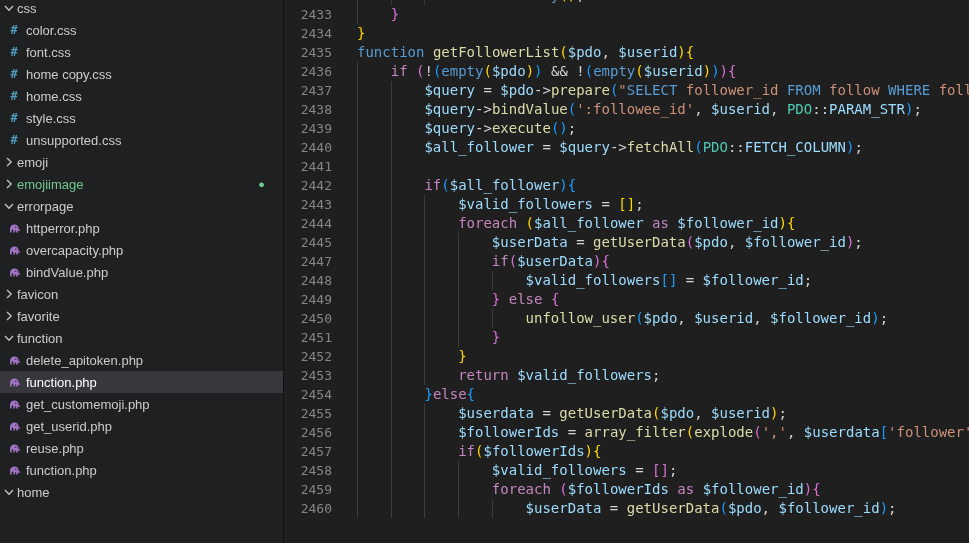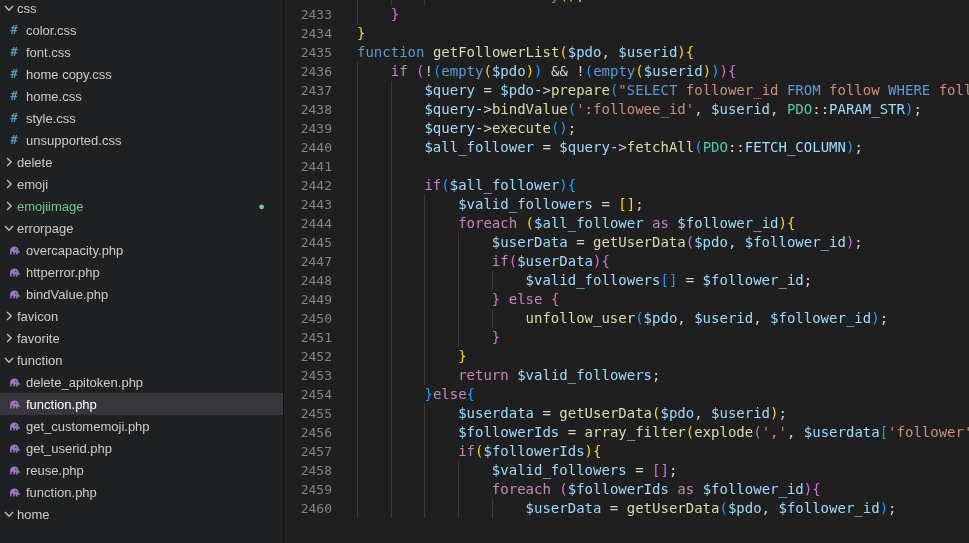--- a/index.html
+++ b/index.html
@@ -86,28 +86,20 @@
           <span class="csshash">#</span>
         </span>
         <span class="lbl">unsupported.css</span>
       </div>
       <div class="row folder">
         <span class="twisty">
           <svg width="14" height="14" viewBox="0 0 14 14">
             <polyline points="5,3 9.2,7 5,11" fill="none" stroke="#c5c5c5" stroke-width="1.3"></polyline>
           </svg>
         </span>
-        <span class="lbl">delete</span>
-      </div>
-      <div class="row folder">
-        <span class="twisty">
-          <svg width="14" height="14" viewBox="0 0 14 14">
-            <polyline points="5,3 9.2,7 5,11" fill="none" stroke="#c5c5c5" stroke-width="1.3"></polyline>
-          </svg>
-        </span>
         <span class="lbl">emoji</span>
       </div>
       <div class="row folder">
         <span class="twisty">
           <svg width="14" height="14" viewBox="0 0 14 14">
             <polyline points="5,3 9.2,7 5,11" fill="none" stroke="#c5c5c5" stroke-width="1.3"></polyline>
           </svg>
         </span>
         <span class="lbl" style="color: rgb(115, 201, 145);">emojiimage</span>
         <span class="badge" style="color: rgb(115, 201, 145);">●</span>
@@ -120,30 +112,30 @@
         </span>
         <span class="lbl">errorpage</span>
       </div>
       <div class="row file">
         <span class="fic">
           <svg width="13" height="13" viewBox="0 0 16 16">
             <path d="M2.5 13V8.2C2.5 5 4.8 3 8 3c3 0 5 1.9 5 4.6v.9c.7.1 1.2.5 1.6 1.1l.4.7-1.3 1.2-.4-.6c-.2-.3-.4-.4-.8-.4H12V13h-2v-2.4H8.6V13h-2V9.6H4.5V13h-2z" fill="#a074c4"></path>
             <circle cx="9.6" cy="6.4" r=".9" fill="#1e2021"></circle>
           </svg>
         </span>
+        <span class="lbl">httperror.php</span>
+      </div>
+      <div class="row file">
+        <span class="fic">
+          <svg width="13" height="13" viewBox="0 0 16 16">
+            <path d="M2.5 13V8.2C2.5 5 4.8 3 8 3c3 0 5 1.9 5 4.6v.9c.7.1 1.2.5 1.6 1.1l.4.7-1.3 1.2-.4-.6c-.2-.3-.4-.4-.8-.4H12V13h-2v-2.4H8.6V13h-2V9.6H4.5V13h-2z" fill="#a074c4"></path>
+            <circle cx="9.6" cy="6.4" r=".9" fill="#1e2021"></circle>
+          </svg>
+        </span>
         <span class="lbl">overcapacity.php</span>
-      </div>
-      <div class="row file">
-        <span class="fic">
-          <svg width="13" height="13" viewBox="0 0 16 16">
-            <path d="M2.5 13V8.2C2.5 5 4.8 3 8 3c3 0 5 1.9 5 4.6v.9c.7.1 1.2.5 1.6 1.1l.4.7-1.3 1.2-.4-.6c-.2-.3-.4-.4-.8-.4H12V13h-2v-2.4H8.6V13h-2V9.6H4.5V13h-2z" fill="#a074c4"></path>
-            <circle cx="9.6" cy="6.4" r=".9" fill="#1e2021"></circle>
-          </svg>
-        </span>
-        <span class="lbl">httperror.php</span>
       </div>
       <div class="row file">
         <span class="fic">
           <svg width="13" height="13" viewBox="0 0 16 16">
             <path d="M2.5 13V8.2C2.5 5 4.8 3 8 3c3 0 5 1.9 5 4.6v.9c.7.1 1.2.5 1.6 1.1l.4.7-1.3 1.2-.4-.6c-.2-.3-.4-.4-.8-.4H12V13h-2v-2.4H8.6V13h-2V9.6H4.5V13h-2z" fill="#a074c4"></path>
             <circle cx="9.6" cy="6.4" r=".9" fill="#1e2021"></circle>
           </svg>
         </span>
         <span class="lbl">bindValue.php</span>
       </div>

